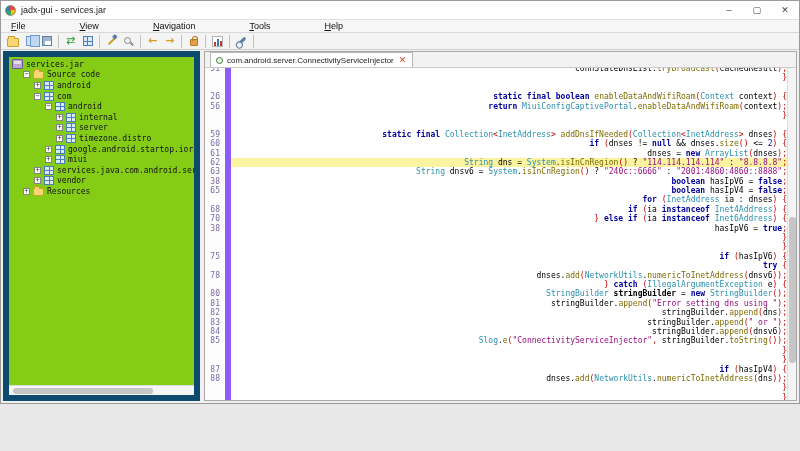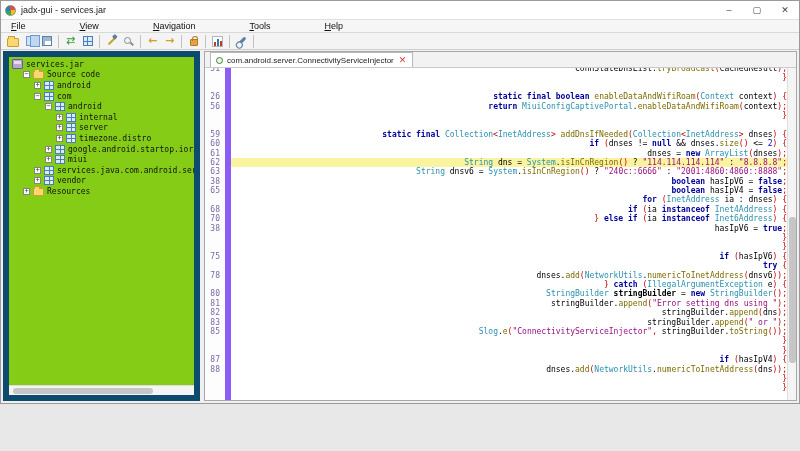--- a/index.html
+++ b/index.html
@@ -274,20 +274,21 @@
             <div class="cline"><span class="gut"></span><span class="ctext"><span class="tk-p">                </span><span class="tk-r">}</span></span></div>
             <div class="cline"><span class="gut"></span><span class="ctext"><span class="tk-p">            </span><span class="tk-r">}</span></span></div>
             <div class="cline"><span class="gut">75</span><span class="ctext"><span class="tk-p">            </span><span class="tk-k">if</span><span class="tk-p"> </span><span class="tk-r">(</span><span class="tk-p">hasIpV6</span><span class="tk-r">) {</span></span></div>
             <div class="cline"><span class="gut"></span><span class="ctext"><span class="tk-p">                </span><span class="tk-k">try</span><span class="tk-p"> </span><span class="tk-r">{</span></span></div>
             <div class="cline"><span class="gut">78</span><span class="ctext"><span class="tk-p">                    dnses.</span><span class="tk-m">add</span><span class="tk-r">(</span><span class="tk-t">NetworkUtils</span><span class="tk-p">.</span><span class="tk-m">numericToInetAddress</span><span class="tk-r">(</span><span class="tk-p">dnsv6</span><span class="tk-r">));</span></span></div>
             <div class="cline"><span class="gut"></span><span class="ctext"><span class="tk-p">                </span><span class="tk-r">}</span><span class="tk-p"> </span><span class="tk-k">catch</span><span class="tk-p"> </span><span class="tk-r">(</span><span class="tk-t">IllegalArgumentException</span><span class="tk-p"> e</span><span class="tk-r">) {</span></span></div>
             <div class="cline"><span class="gut">80</span><span class="ctext"><span class="tk-p">                    </span><span class="tk-t">StringBuilder</span><span class="tk-p"> </span><span class="tk-b">stringBuilder</span><span class="tk-p"> = </span><span class="tk-k">new</span><span class="tk-p"> </span><span class="tk-t">StringBuilder</span><span class="tk-r">();</span></span></div>
             <div class="cline"><span class="gut">81</span><span class="ctext"><span class="tk-p">                    stringBuilder.</span><span class="tk-m">append</span><span class="tk-r">(</span><span class="tk-s">"Error setting dns using "</span><span class="tk-r">);</span></span></div>
             <div class="cline"><span class="gut">82</span><span class="ctext"><span class="tk-p">                    stringBuilder.</span><span class="tk-m">append</span><span class="tk-r">(</span><span class="tk-p">dns</span><span class="tk-r">);</span></span></div>
             <div class="cline"><span class="gut">83</span><span class="ctext"><span class="tk-p">                    stringBuilder.</span><span class="tk-m">append</span><span class="tk-r">(</span><span class="tk-s">" or "</span><span class="tk-r">);</span></span></div>
+            <div class="cline"><span class="gut">84</span><span class="ctext"><span class="tk-p">                    stringBuilder.</span><span class="tk-m">append</span><span class="tk-r">(</span><span class="tk-p">dnsv6</span><span class="tk-r">);</span></span></div>
             <div class="cline"><span class="gut">85</span><span class="ctext"><span class="tk-p">                    </span><span class="tk-t">Slog</span><span class="tk-p">.</span><span class="tk-m">e</span><span class="tk-r">(</span><span class="tk-s">"ConnectivityServiceInjector"</span><span class="tk-r">,</span><span class="tk-p"> stringBuilder.</span><span class="tk-m">toString</span><span class="tk-r">());</span></span></div>
             <div class="cline"><span class="gut"></span><span class="ctext"><span class="tk-p">                </span><span class="tk-r">}</span></span></div>
             <div class="cline"><span class="gut"></span><span class="ctext"><span class="tk-p">            </span><span class="tk-r">}</span></span></div>
             <div class="cline"><span class="gut">87</span><span class="ctext"><span class="tk-p">            </span><span class="tk-k">if</span><span class="tk-p"> </span><span class="tk-r">(</span><span class="tk-p">hasIpV4</span><span class="tk-r">) {</span></span></div>
             <div class="cline"><span class="gut">88</span><span class="ctext"><span class="tk-p">                dnses.</span><span class="tk-m">add</span><span class="tk-r">(</span><span class="tk-t">NetworkUtils</span><span class="tk-p">.</span><span class="tk-m">numericToInetAddress</span><span class="tk-r">(</span><span class="tk-p">dns</span><span class="tk-r">));</span></span></div>
             <div class="cline"><span class="gut"></span><span class="ctext"><span class="tk-p">            </span><span class="tk-r">}</span></span></div>
             <div class="cline"><span class="gut"></span><span class="ctext"><span class="tk-p">        </span><span class="tk-r">}</span></span></div>
             <div class="cline"><span class="gut"></span><span class="ctext"></span></div>
             <div class="cline"><span class="gut"></span><span class="ctext"><span class="tk-p">    </span><span class="tk-r">}</span></span></div>
             <div class="cline"><span class="gut"></span><span class="ctext"><span class="tk-r">}</span></span></div>

